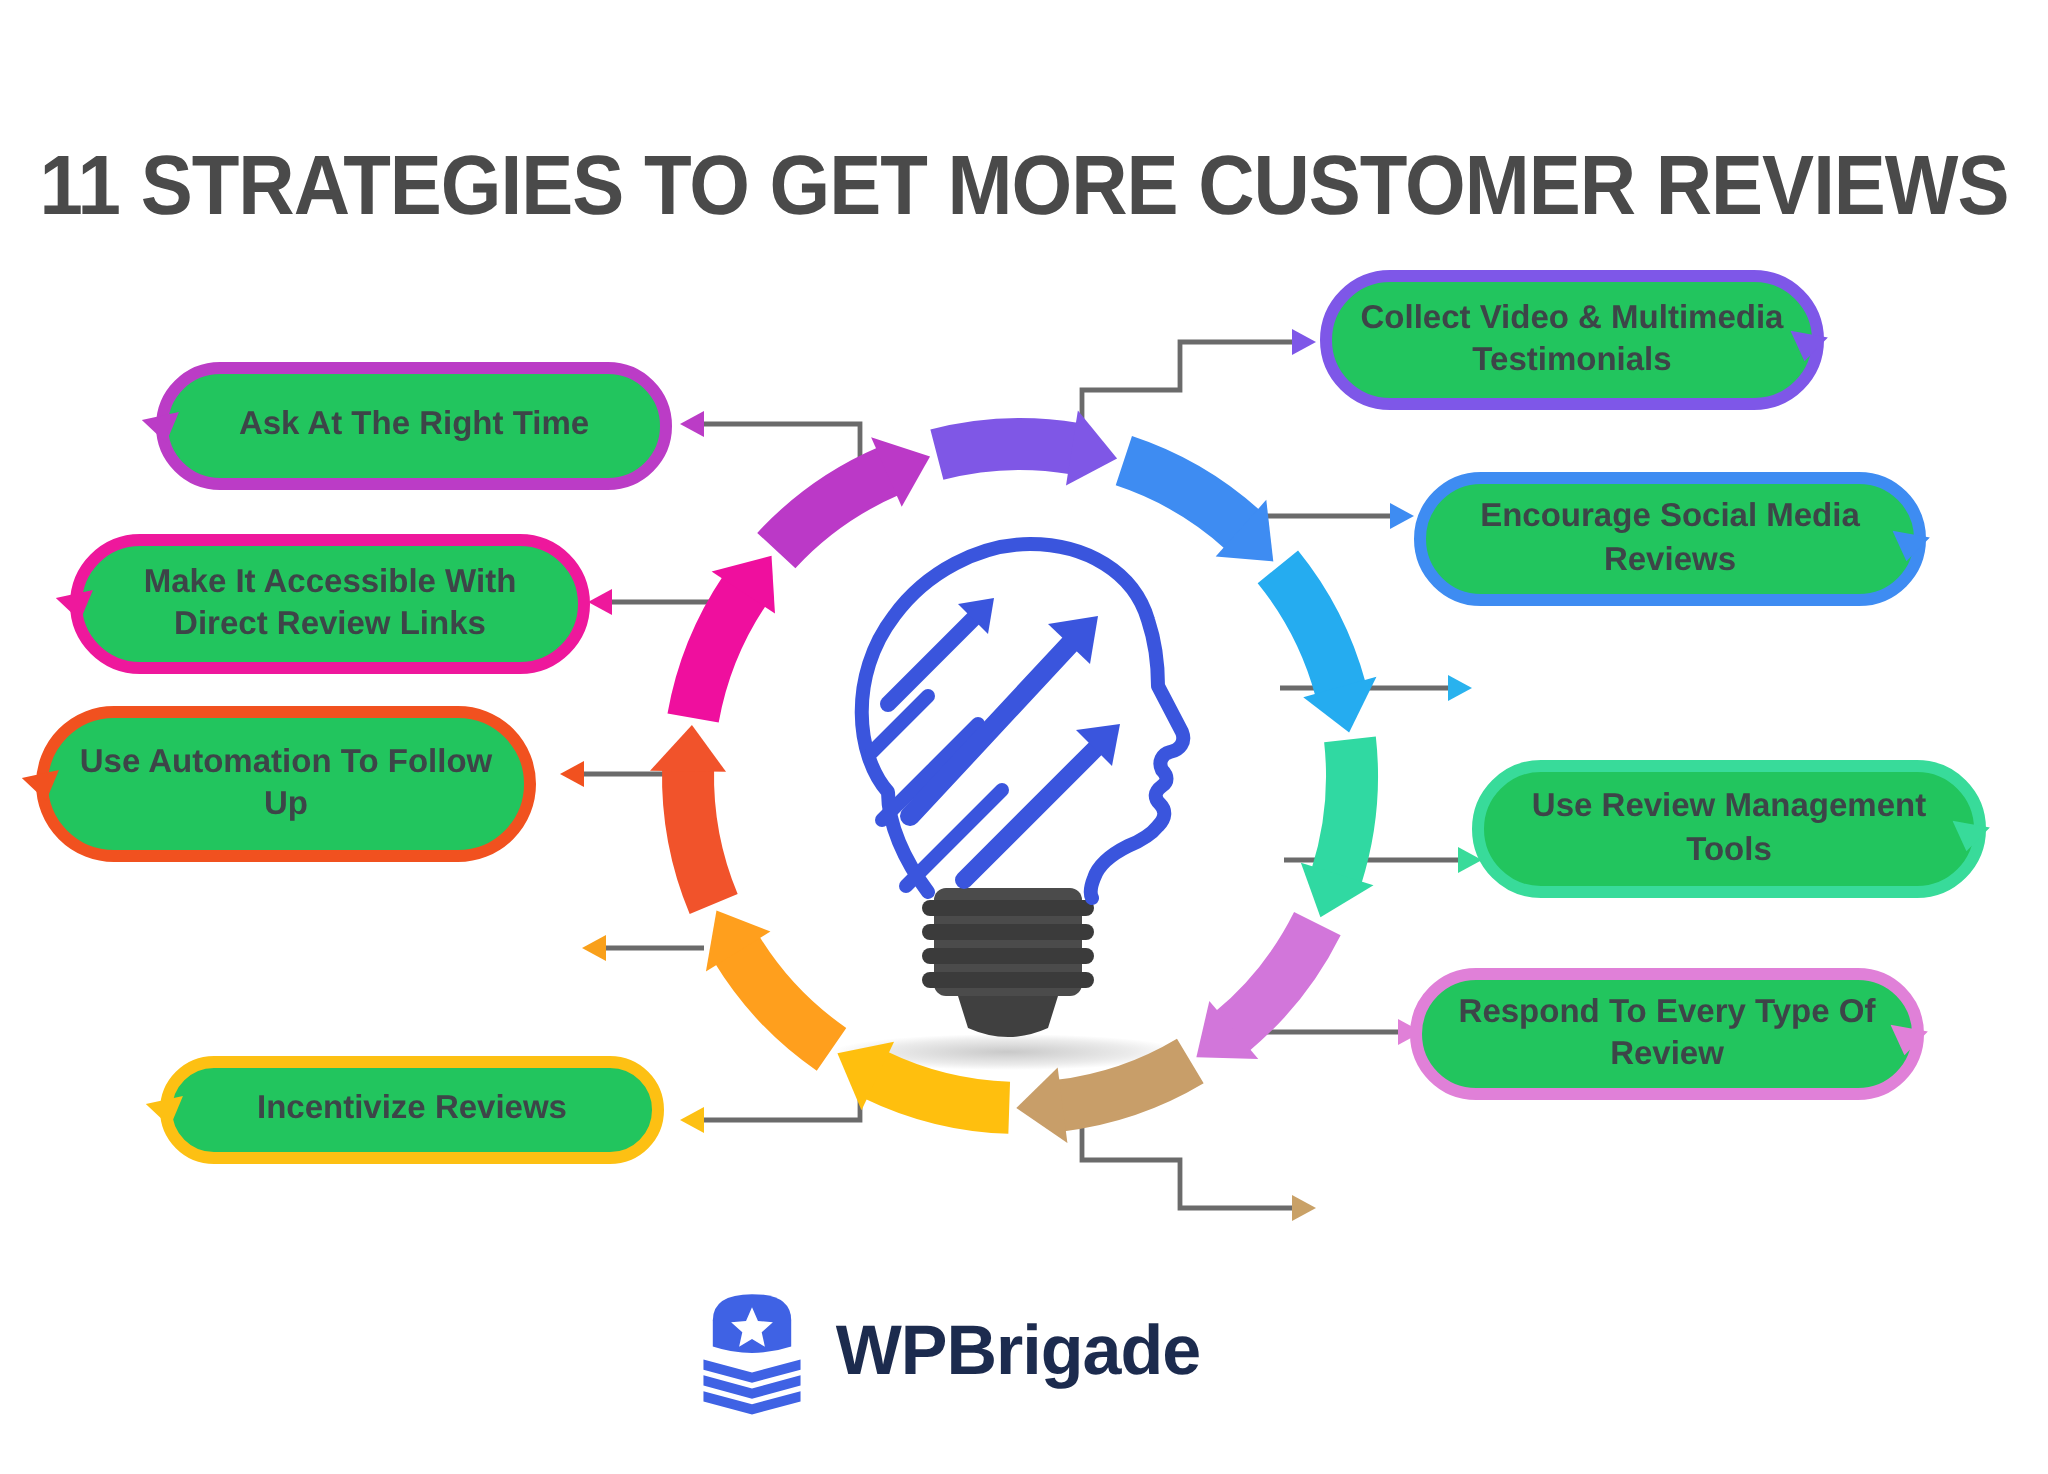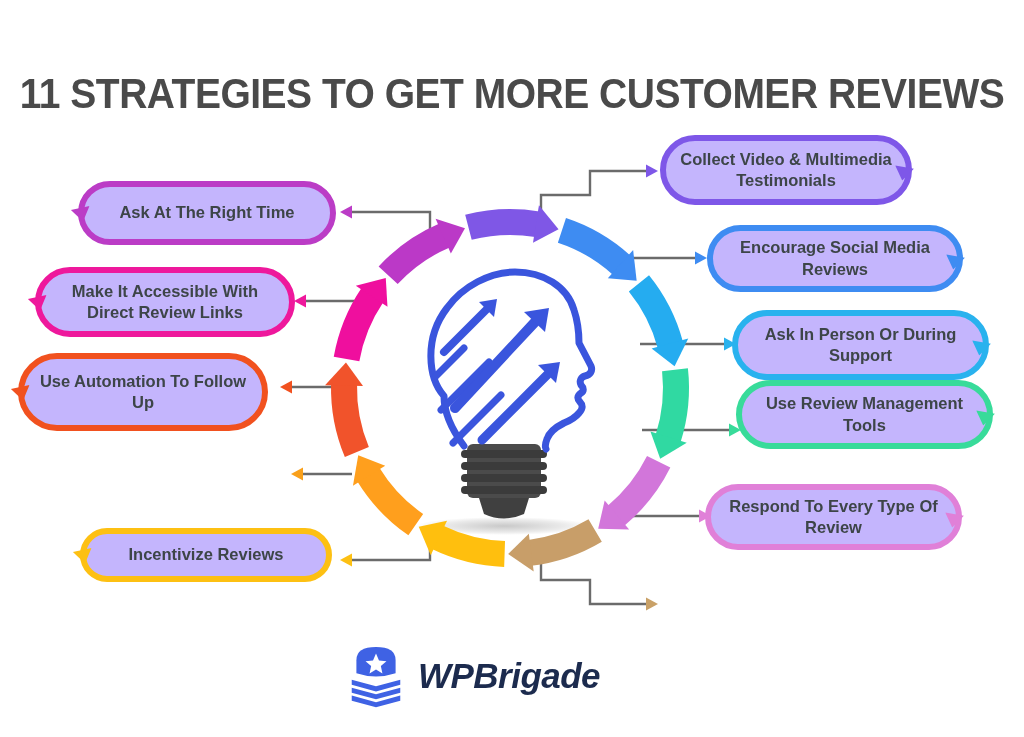--- a/index.html
+++ b/index.html
@@ -10,21 +10,21 @@
   }
   .stage{position:absolute;inset:0;}
   #title{
     position:absolute;left:0;top:46px;width:1024px;
     text-align:center;font-size:39px;font-weight:800;
     letter-spacing:-0.5px;color:#4a4a4a;z-index:3;
     transform:scaleY(1.08);
   }
   #diagram-svg{position:absolute;left:0;top:0;z-index:1;}
   .pill{
-    position:absolute;z-index:2;background:#c4b5fd;
+    position:absolute;z-index:2;background:#22c55e;
     border:6px solid #999;border-radius:40px;
     display:flex;align-items:center;justify-content:center;
     text-align:center;font-size:16.5px;font-weight:700;
     color:#3d4548;line-height:1.28;padding:2px 14px;box-sizing:border-box;
   }
   .pill .tip{position:absolute;width:19px;height:15px;}
   .pill.side-left .tip{left:-12px;top:50%;transform:translateY(-42%) rotate(-12deg);}
   .pill.side-right .tip{right:-7px;top:50%;transform:translateY(-28%) rotate(10deg);}
   .p-l1{left:78px;  top:181px; width:258px; height:64px;}
   .p-l2{left:35px;  top:267px; width:260px; height:70px;}
@@ -32,21 +32,21 @@
   .p-l4{left:35px;  top:440px; width:262px; height:70px;}
   .p-l5{left:80px;  top:528px; width:252px; height:54px;}
   .p-r1{left:660px; top:135px; width:252px; height:70px;}
   .p-r2{left:707px; top:225px; width:256px; height:67px;}
   .p-r3{left:732px; top:310px; width:257px; height:70px;}
   .p-r4{left:736px; top:380px; width:257px; height:69px;}
   .p-r5{left:705px; top:484px; width:257px; height:66px;}
   .p-r6{left:660px; top:566px; width:282px; height:74px;}
   #logo{
     position:absolute;left:0;top:644px;width:948px;z-index:3;
-    display:flex;align-items:center;justify-content:center;gap:14px;font-style:italic;
+    display:flex;align-items:center;justify-content:center;gap:14px;
   }
   #logo .logo-text{
     font-size:35px;font-weight:800;color:#1c2b4e;letter-spacing:-0.5px;
   }
   #logo svg{display:block;}
 </style>
 </head>
 <body>
 
 <div class="stage">
@@ -178,29 +178,23 @@
         <polygon points="0,1 18,1 9,14" fill="currentColor"></polygon>
       </svg>
   </div>
 
   <div class="pill side-right p-r1" style="border-color: rgb(126, 87, 232);">
     <span>Collect Video &amp; Multimedia Testimonials</span>
     <svg class="tip" viewBox="0 0 18 14" style="color: rgb(126, 87, 232);">
         <polygon points="0,1 18,1 9,14" fill="currentColor"></polygon>
       </svg>
   </div>
-  <div class="pill side-right p-r2" style="border-color: rgb(62, 140, 242);">
+  <div class="pill side-right p-r2" style="border-color: rgb(62, 140, 242); margin-top: 11px;">
     <span>Encourage Social Media Reviews</span>
     <svg class="tip" viewBox="0 0 18 14" style="color: rgb(62, 140, 242);">
-        <polygon points="0,1 18,1 9,14" fill="currentColor"></polygon>
-      </svg>
-  </div>
-  <div class="pill side-right p-r3" style="border-color: rgb(41, 178, 238);">
-    <span>Ask In Person Or During Support</span>
-    <svg class="tip" viewBox="0 0 18 14" style="color: rgb(41, 178, 238);">
         <polygon points="0,1 18,1 9,14" fill="currentColor"></polygon>
       </svg>
   </div>
   <div class="pill side-right p-r4" style="border-color: rgb(56, 219, 154);">
     <span>Use Review Management Tools</span>
     <svg class="tip" viewBox="0 0 18 14" style="color: rgb(56, 219, 154);">
         <polygon points="0,1 18,1 9,14" fill="currentColor"></polygon>
       </svg>
   </div>
   <div class="pill side-right p-r5" style="border-color: rgb(224, 128, 216);">

